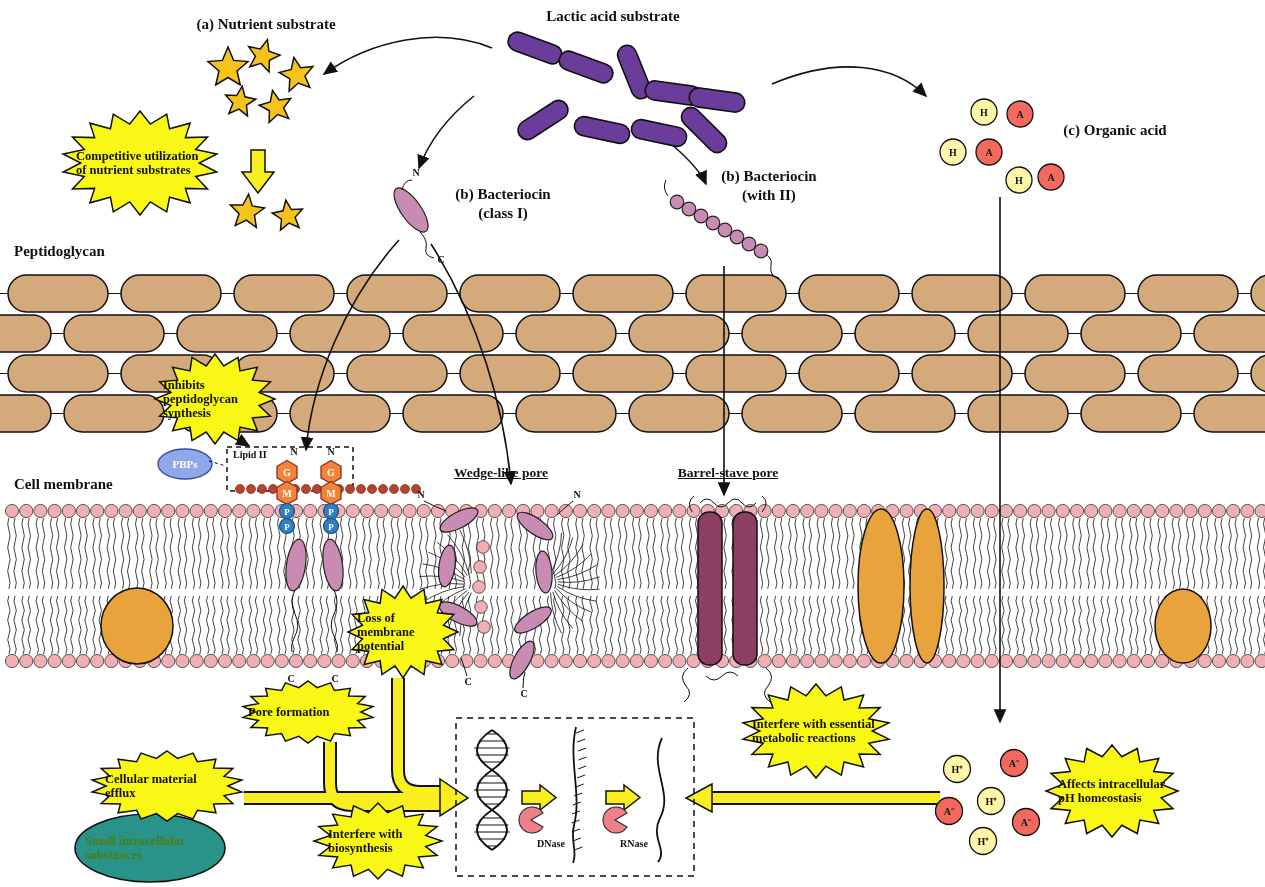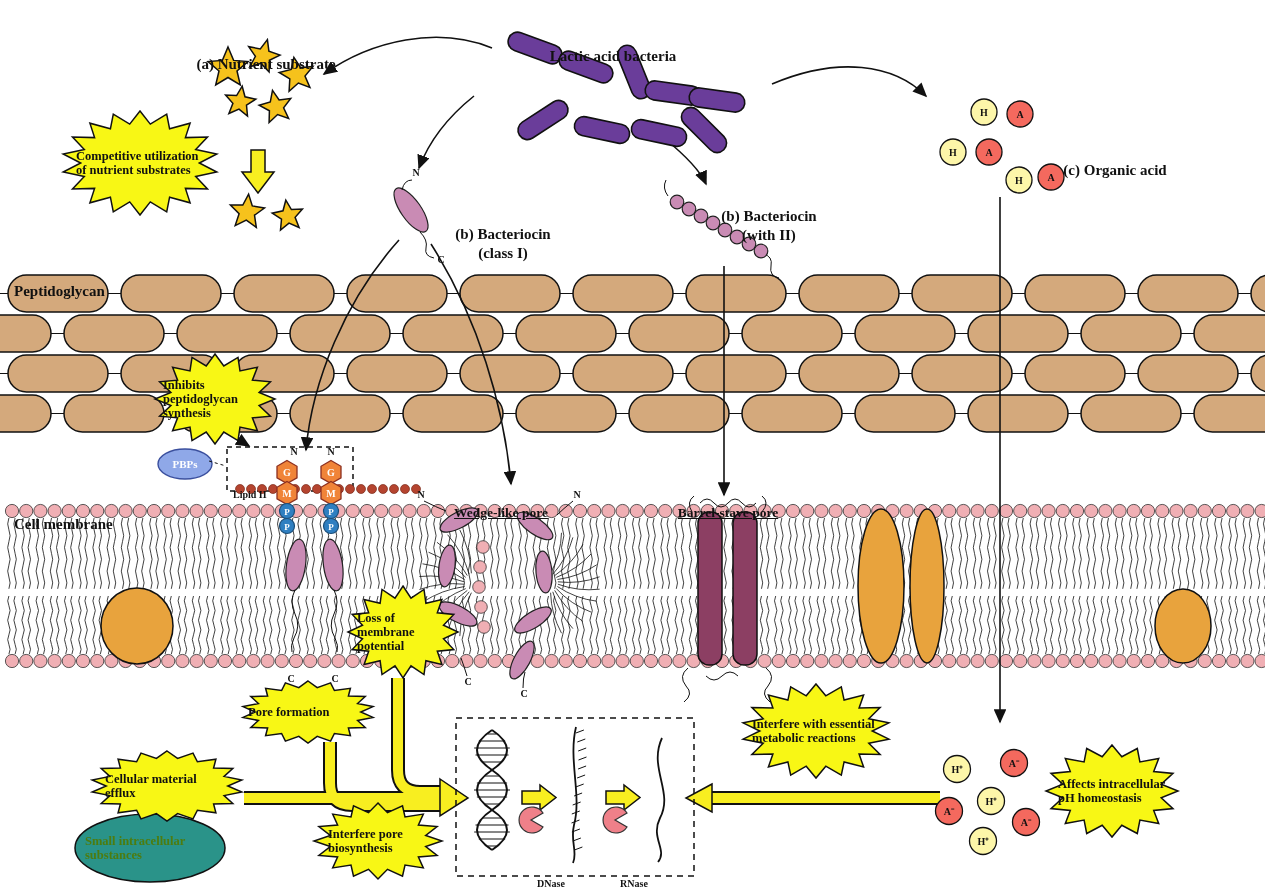--- a/index.html
+++ b/index.html
@@ -1,20 +1,20 @@
 <!DOCTYPE html>
 <html style="--bacteria-purple: #6a3d9a; --star-yellow: #f6c21c; --burst-yellow: #f8f715; --peptidoglycan-tan: #d4a97c; --membrane-head-pink: #f0afb4; --bacteriocin-mauve: #c98bb4; --barrel-pore-maroon: #8c3f63; --protein-orange: #e8a33d; --sugar-orange: #f08438; --phosphate-blue: #2f7fc1; --pbps-blue: #8fa8e8; --teal: #2a9389; --nuclease-pink: #ef8089; --h-pale-yellow: #fdf6a9; --a-red: #f4695e; --arrow-yellow: #f8ee20;"><head>
 <meta charset="utf-8">
 <style>
   html,body{margin:0;padding:0;background:#fff;}
   #fig{position:relative;width:1265px;height:887px;background:#fff;overflow:hidden;
        font-family:"Liberation Serif",serif;}
   #fig svg{position:absolute;left:0;top:0;}
 
-  .lbl{position:absolute;font:bold 15px "Liberation Serif",serif;color:#111;white-space:nowrap;margin-top:40px;}
+  .lbl{position:absolute;font:bold 15px "Liberation Serif",serif;color:#111;white-space:nowrap;}
   .lbl.ctr{transform:translateX(-50%);}
   .lbl.sm{font-size:13.5px;text-decoration:underline;}
   .lbl.xs{font-size:10px;}
   .blabel{position:absolute;transform:translate(-50%,-50%);
           font:bold 12.5px "Liberation Serif",serif;color:#111;line-height:1.12;}
 
   .rod{fill:var(--bacteria-purple);stroke:#111;stroke-width:1.6;}
   .star{fill:var(--star-yellow);stroke:#111;stroke-width:1.5;}
   .burst{fill:var(--burst-yellow);stroke:#111;stroke-width:1.5;}
   .capsule{fill:var(--peptidoglycan-tan);stroke:#111;stroke-width:1.5;}
@@ -923,38 +923,38 @@
     <text class="mol" x="331" y="455">N</text>
     <text class="mol" x="291" y="682">C</text>
     <text class="mol" x="335" y="682">C</text>
     <text class="mol" x="421" y="498">N</text>
     <text class="mol" x="577" y="498">N</text>
     <text class="mol" x="468" y="685">C</text>
     <text class="mol" x="524" y="697">C</text>
   </g>
 </svg>
 
-<div class="lbl ctr" style="left:613px;top:8px">Lactic acid bacteria</div>
+<div class="lbl ctr" style="left:613px;top:8px">Lactic acid substrate</div>
 <div class="lbl ctr" style="left:266px;top:16px">(a) Nutrient substrate</div>
 <div class="lbl ctr" style="left:503px;top:186px">(b) Bacteriocin</div>
 <div class="lbl ctr" style="left:503px;top:205px">(class I)</div>
 <div class="lbl ctr" style="left:769px;top:168px">(b) Bacteriocin</div>
 <div class="lbl ctr" style="left:769px;top:187px">(with II)</div>
 <div class="lbl ctr" style="left:1115px;top:122px">(c) Organic acid</div>
 <div class="lbl" style="left:14px;top:243px">Peptidoglycan</div>
 <div class="lbl" style="left:14px;top:476px">Cell membrane</div>
 <div class="lbl ctr sm" style="left:501px;top:465px">Wedge-like pore</div>
 <div class="lbl ctr sm" style="left:728px;top:465px">Barrel-stave pore</div>
 <div class="lbl xs" style="left:233px;top:449px">Lipid II</div>
 <div class="lbl ctr xs" style="left:551px;top:838px">DNase</div>
 <div class="lbl ctr xs" style="left:634px;top:838px">RNase</div>
 
 <div class="blabel" style="left:140px;top:163px;width:128px">Competitive utilization of nutrient substrates</div>
 <div class="blabel" style="left:215px;top:399px;width:104px">Inhibits peptidoglycan synthesis</div>
 <div class="blabel" style="left:403px;top:632px;width:92px">Loss of membrane potential</div>
 <div class="blabel" style="left:308px;top:712px;width:120px">Pore formation</div>
 <div class="blabel" style="left:167px;top:786px;width:124px">Cellular material efflux</div>
-<div class="blabel" style="left:378px;top:841px;width:100px">Interfere pore biosynthesis</div>
+<div class="blabel" style="left:378px;top:841px;width:100px">Interfere with biosynthesis</div>
 <div class="blabel" style="left:816px;top:731px;width:128px">Interfere with essential metabolic reactions</div>
 <div class="blabel" style="left:1112px;top:791px;width:108px">Affects intracellular pH homeostasis</div>
 <div class="blabel" style="left:150px;top:848px;width:130px;color:#4d7c0f">Small intracellular substances</div>
 
 </div>
 
 </body></html>

